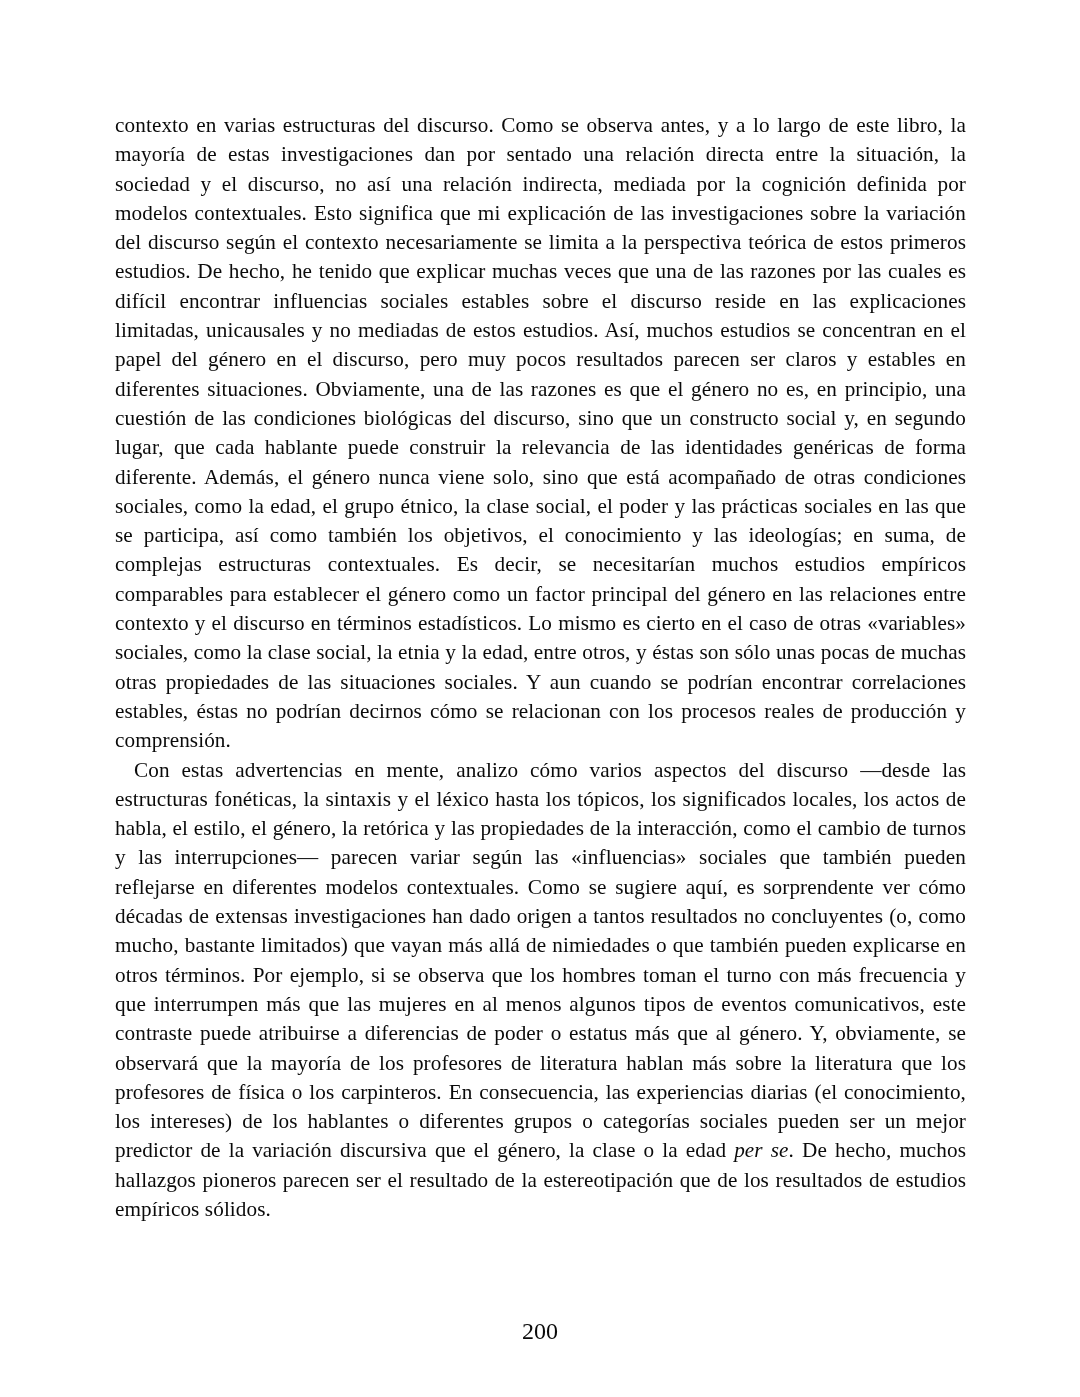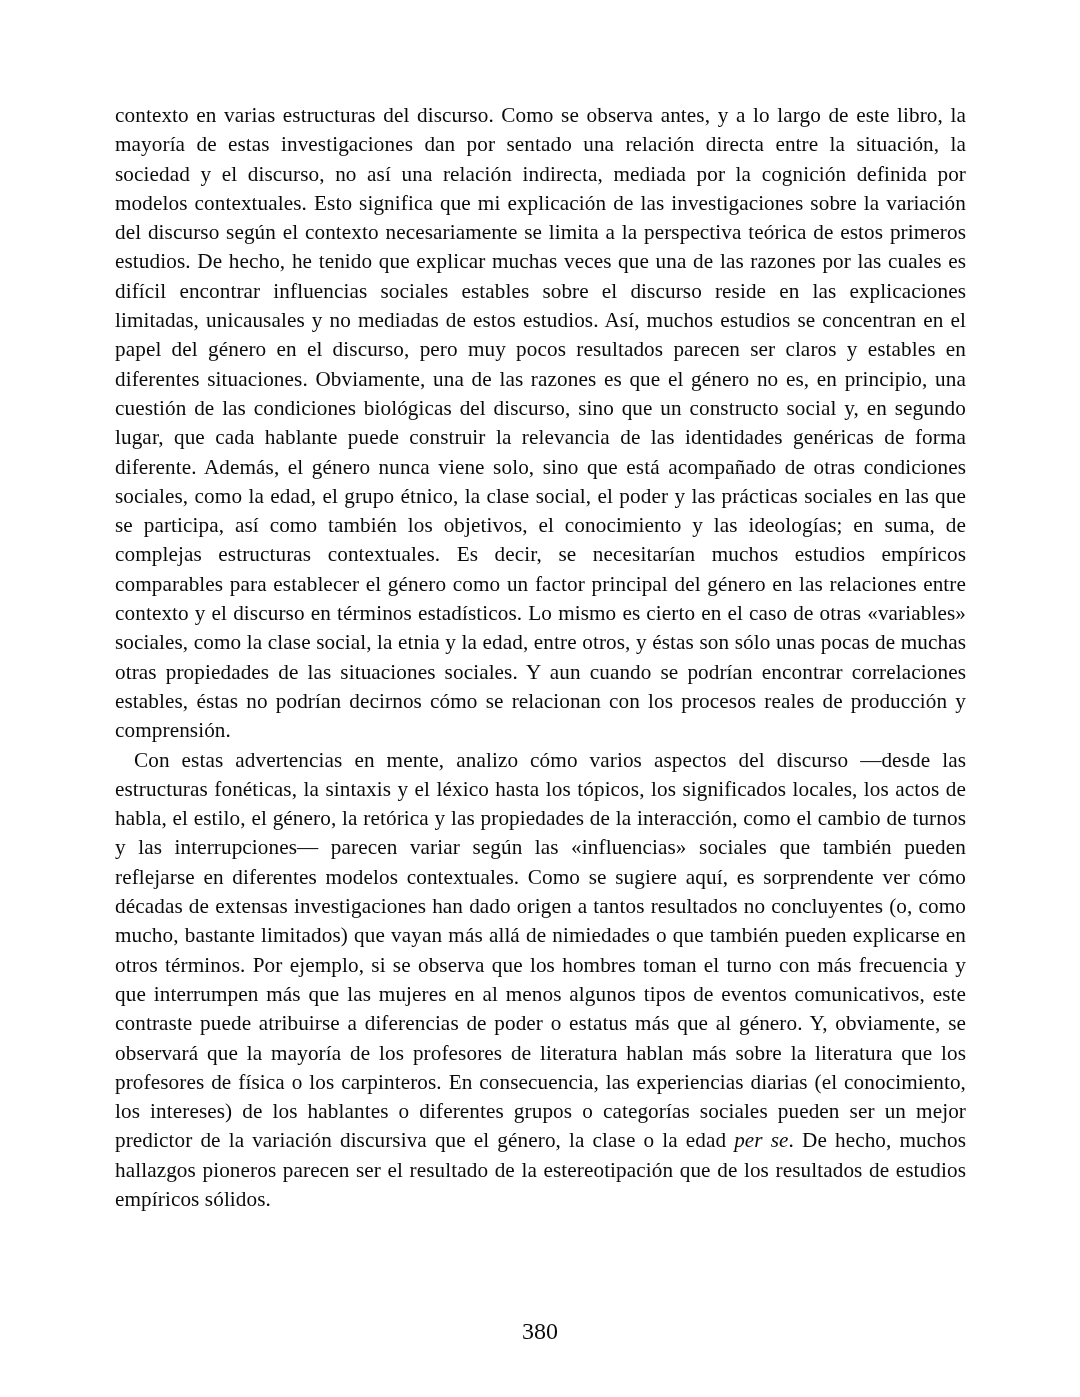--- a/index.html
+++ b/index.html
@@ -16,21 +16,21 @@
     position: relative;
     width: 1080px;
     height: 1397px;
     background: #ffffff;
     overflow: hidden;
     color: #0a0a0a;
   }
   .text-block {
     position: absolute;
     left: 115px;
-    top: 101px;
+    top: 111px;
     width: 851px;
     font-size: 21.2px;
     line-height: 29.3px;
     text-align: justify;
     letter-spacing: 0.1px;
   }
   .text-block p {
     margin: 0;
     padding: 0;
   }
@@ -52,14 +52,14 @@
   }
 </style>
 </head>
 <body>
 
 <div class="page">
   <div class="text-block">
     <p>contexto en varias estructuras del discurso. Como se observa antes, y a lo largo de este libro, la mayoría de estas investigaciones dan por sentado una relación directa entre la situación, la sociedad y el discurso, no así una relación indirecta, mediada por la cognición definida por modelos contextuales. Esto significa que mi explicación de las investigaciones sobre la variación del discurso según el contexto necesariamente se limita a la perspectiva teórica de estos primeros estudios. De hecho, he tenido que explicar muchas veces que una de las razones por las cuales es difícil encontrar influencias sociales estables sobre el discurso reside en las explicaciones limitadas, unicausales y no mediadas de estos estudios. Así, muchos estudios se concentran en el papel del género en el discurso, pero muy pocos resultados parecen ser claros y estables en diferentes situaciones. Obviamente, una de las razones es que el género no es, en principio, una cuestión de las condiciones biológicas del discurso, sino que un constructo social y, en segundo lugar, que cada hablante puede construir la relevancia de las identidades genéricas de forma diferente. Además, el género nunca viene solo, sino que está acompañado de otras condiciones sociales, como la edad, el grupo étnico, la clase social, el poder y las prácticas sociales en las que se participa, así como también los objetivos, el conocimiento y las ideologías; en suma, de complejas estructuras contextuales. Es decir, se necesitarían muchos estudios empíricos comparables para establecer el género como un factor principal del género en las relaciones entre contexto y el discurso en términos estadísticos. Lo mismo es cierto en el caso de otras «variables» sociales, como la clase social, la etnia y la edad, entre otros, y éstas son sólo unas pocas de muchas otras propiedades de las situaciones sociales. Y aun cuando se podrían encontrar correlaciones estables, éstas no podrían decirnos cómo se relacionan con los procesos reales de producción y comprensión.</p>
     <p class="indented"><span>Con estas advertencias en mente, analizo cómo varios aspectos del discurso —desde las estructuras fonéticas, la sintaxis y el léxico hasta los tópicos, los significados locales, los actos de habla, el estilo, el género, la retórica y las propiedades de la interacción, como el cambio de turnos y las interrupciones— parecen variar según las «influencias» sociales que también pueden reflejarse en diferentes modelos contextuales. Como se sugiere aquí, es sorprendente ver cómo décadas de extensas investigaciones han dado origen a tantos resultados no concluyentes (o, como mucho, bastante limitados) que vayan más allá de nimiedades o que también pueden explicarse en otros términos. Por ejemplo, si se observa que los hombres toman el turno con más frecuencia y que interrumpen más que las mujeres en al menos algunos tipos de eventos comunicativos, este contraste puede atribuirse a diferencias de poder o estatus más que al género. Y, obviamente, se observará que la mayoría de los profesores de literatura hablan más sobre la literatura que los profesores de física o los carpinteros. En consecuencia, las experiencias diarias (el conocimiento, los intereses) de los hablantes o diferentes grupos o categorías sociales pueden ser un mejor predictor de la variación discursiva que el género, la clase o la edad </span><span class="italic">per se</span><span>. De hecho, muchos hallazgos pioneros parecen ser el resultado de la estereotipación que de los resultados de estudios empíricos sólidos.</span></p>
   </div>
-  <div class="page-number">380</div>
+  <div class="page-number">200</div>
 </div>
 
 </body></html>

